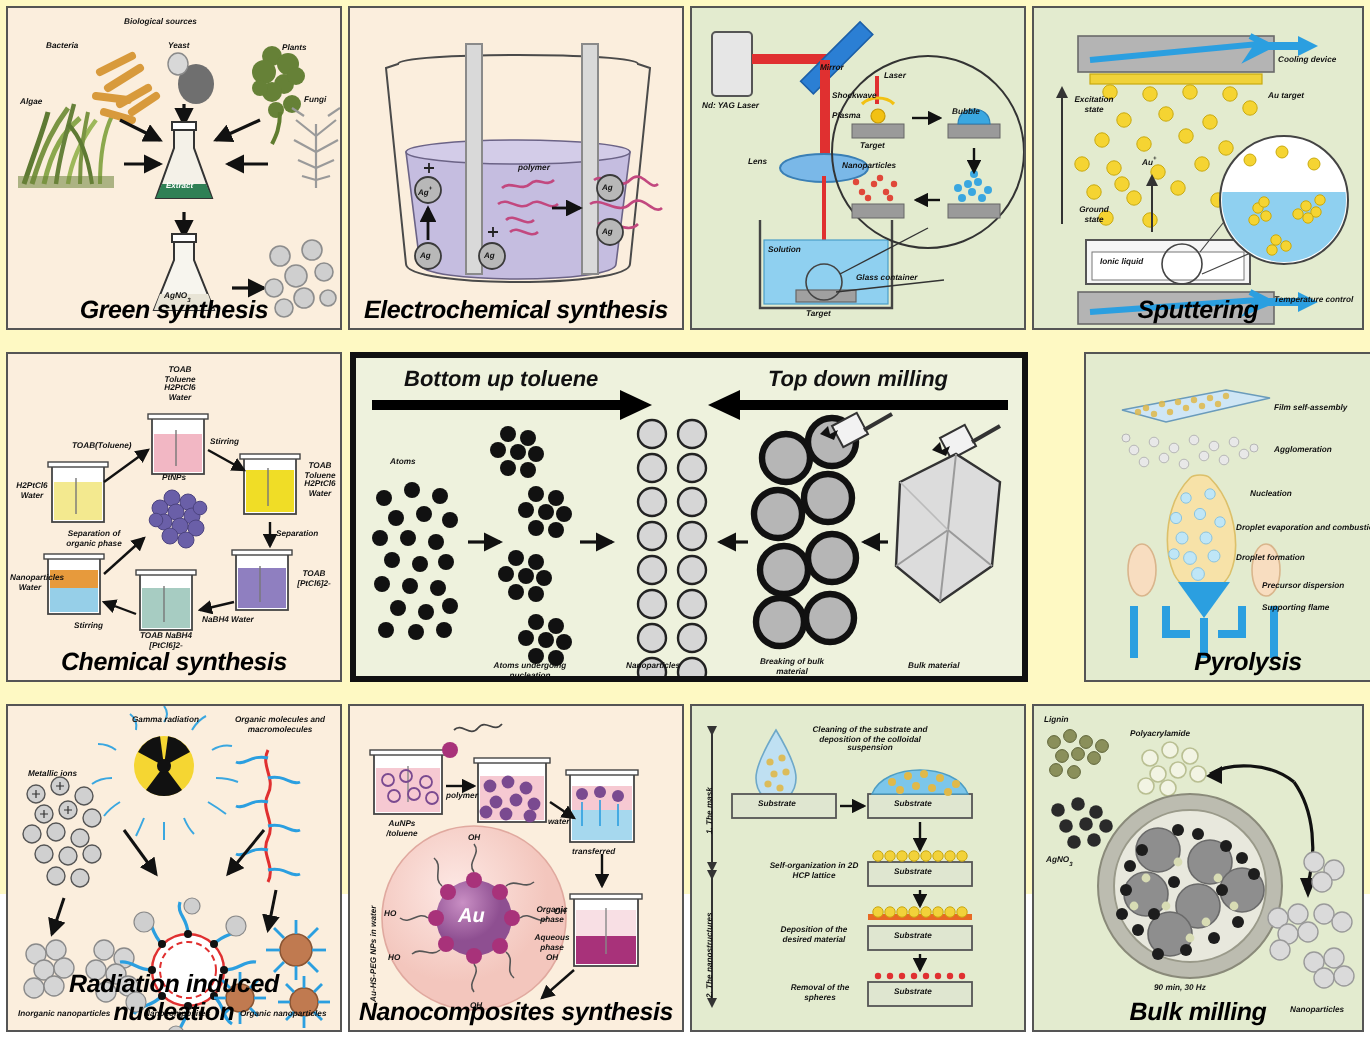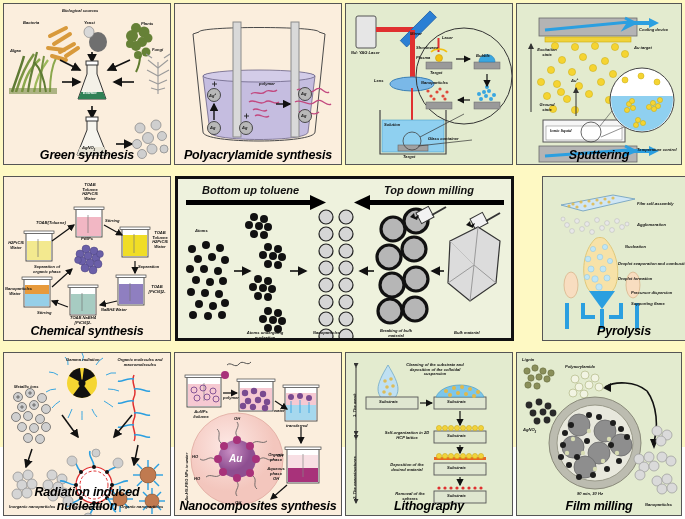--- a/index.html
+++ b/index.html
@@ -218,21 +218,21 @@
         </marker>
       </defs>
     </svg>
     <div class="lbl" style="left:84px; top:78px;">polymer</div>
     <div class="lbl" style="left:34px; top:89px; font-size:4px;">
       <span>Ag</span><sup style="font-size:3px">+</sup></div>
     <div class="lbl" style="left:35px; top:122px; font-size:4px;">Ag</div>
     <div class="lbl" style="left:67px; top:122px; font-size:4px;">Ag</div>
     <div class="lbl" style="left:126px; top:88px; font-size:4px;">Ag</div>
     <div class="lbl" style="left:126px; top:110px; font-size:4px;">Ag</div>
-    <div class="ptitle">Polyacrylamide synthesis</div>
+    <div class="ptitle">Electrochemical synthesis</div>
   </div>
 
   <div class="panel green" style="left:345px; top:3px; width:168px; height:162px;">
     <svg class="ov">
 
       <rect x="10" y="12" width="20" height="32" rx="2" fill="#e6e6e6" stroke="#555" stroke-width="1"></rect>
 
       <rect x="30" y="23" width="42" height="5" fill="#e03030"></rect>
 
       <g transform="rotate(-45 72 26)">
@@ -1121,21 +1121,20 @@
     <div class="vlbl" style="left:6px; top:146px;">2. The nanostructures</div>
     <div class="lbl wrap" style="left:60px; top:10px; width:58px;">Cleaning of the substrate and deposition of the colloidal suspension</div>
     <div class="lbl" style="left:33px; top:47px;">Substrate</div>
     <div class="lbl" style="left:101px; top:47px;">Substrate</div>
     <div class="lbl wrap" style="left:38px; top:78px; width:46px;">Self-organization in 2D HCP lattice</div>
     <div class="lbl" style="left:101px; top:81px;">Substrate</div>
     <div class="lbl wrap" style="left:38px; top:110px; width:46px;">Deposition of the desired material</div>
     <div class="lbl" style="left:101px; top:113px;">Substrate</div>
     <div class="lbl wrap" style="left:44px; top:139px; width:40px;">Removal of the spheres</div>
     <div class="lbl" ated="" style="left:101px; top:141px;">Substrate</div>
-    <div class="ptitle">Lithography</div>
   </div>
 
   <div class="panel green" style="left:516px; top:352px; width:166px; height:164px;">
     <svg class="ov">
 
       <g fill="#8a8f5a" stroke="#5f6439" stroke-width="0.5">
         <circle cx="10" cy="18" r="3.2"></circle>
           <circle cx="18" cy="15" r="3.2"></circle>
           <circle cx="26" cy="18" r="3.2"></circle>
         <circle cx="14" cy="25" r="3.2"></circle>
@@ -1232,16 +1231,16 @@
           <circle cx="145" cy="136" r="5"></circle>
         <circle cx="155" cy="135" r="5"></circle>
       </g>
     </svg>
     <div class="lbl" style="left:5px; top:5px;">Lignin</div>
     <div class="lbl" style="left:48px; top:12px;">Polyacrylamide</div>
     <div class="lbl" style="left:6px; top:75px;">
       <span>AgNO</span><sub style="font-size:3px">3</sub></div>
     <div class="lbl" style="left:60px; top:139px;">90 min, 30 Hz</div>
     <div class="lbl" style="left:128px; top:150px;">Nanoparticles</div>
-    <div class="ptitle">Film milling</div>
+    <div class="ptitle">Bulk milling</div>
   </div>
 
 </div>
 
 </body></html>

